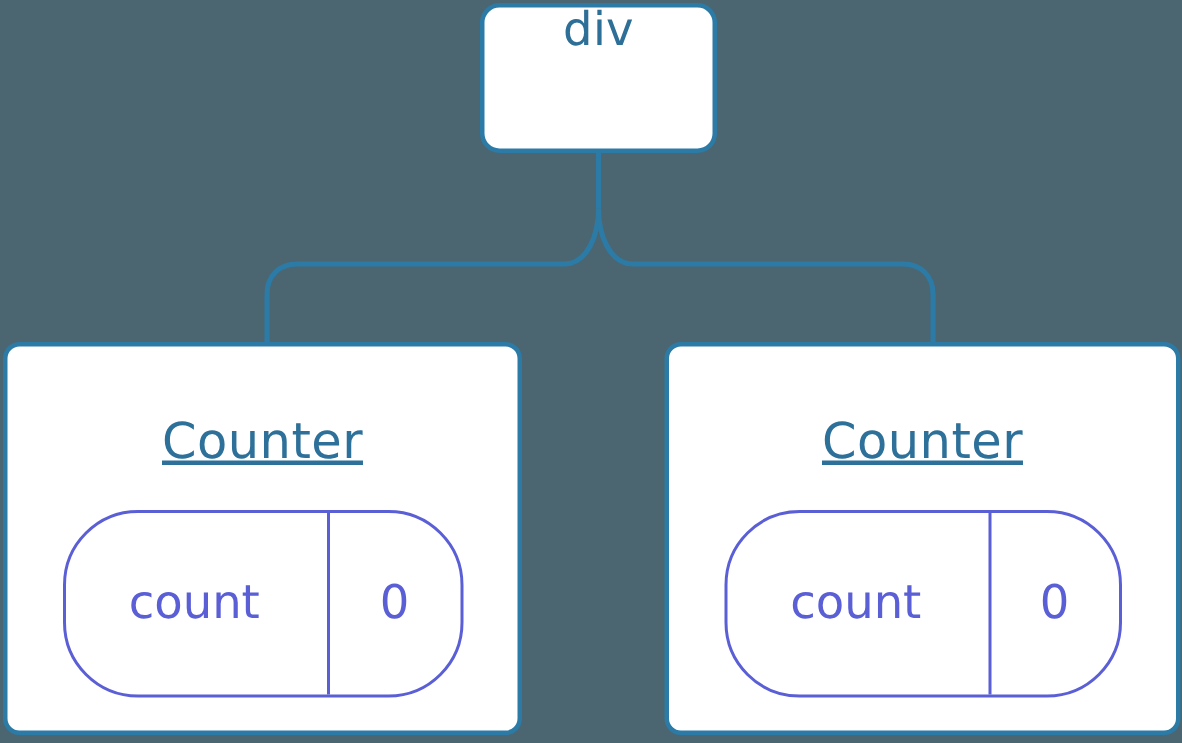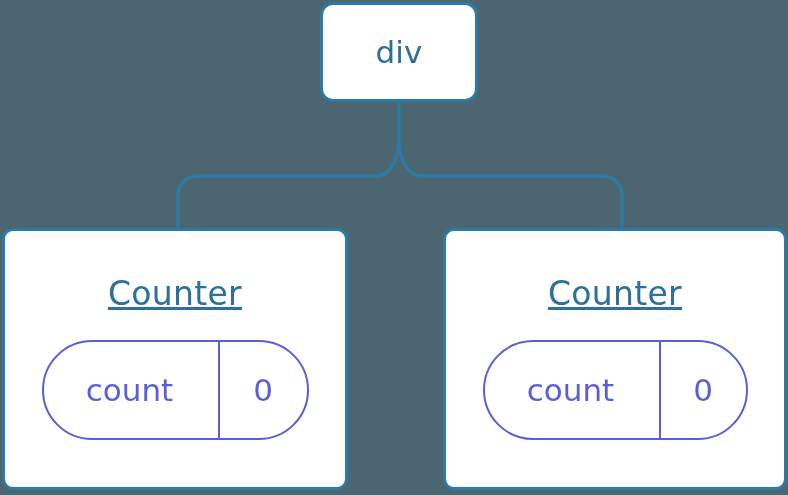--- a/index.html
+++ b/index.html
@@ -43,21 +43,20 @@
     flex-direction: column;
     align-items: center;
   }
 
   
   #root-node {
     left: 320px;
     top: 2px;
     width: 158px;
     height: 100px;
-    justify-content: center;
     border-radius: 13px;
   }
   .root-label {
     color: #2d6f97;
     font-size: 31px;
     line-height: 1;
     letter-spacing: 0.2px;
   }
 
   
@@ -80,21 +79,21 @@
     font-size: 33px;
     line-height: 1;
     letter-spacing: 0.3px;
     text-decoration: underline;
   }
 
   
   .state-pill {
     position: relative;
     margin-top: 30px;
-    height: 100px;
+    height: 125px;
     display: flex;
     align-items: stretch;
     border: 2px solid #5b5fd6;
     border-radius: 50px;
     box-sizing: border-box;
     background: transparent;
   }
   #component-node-0 .state-pill { width: 267px; }
   #component-node-1 .state-pill { width: 265px; }
 

